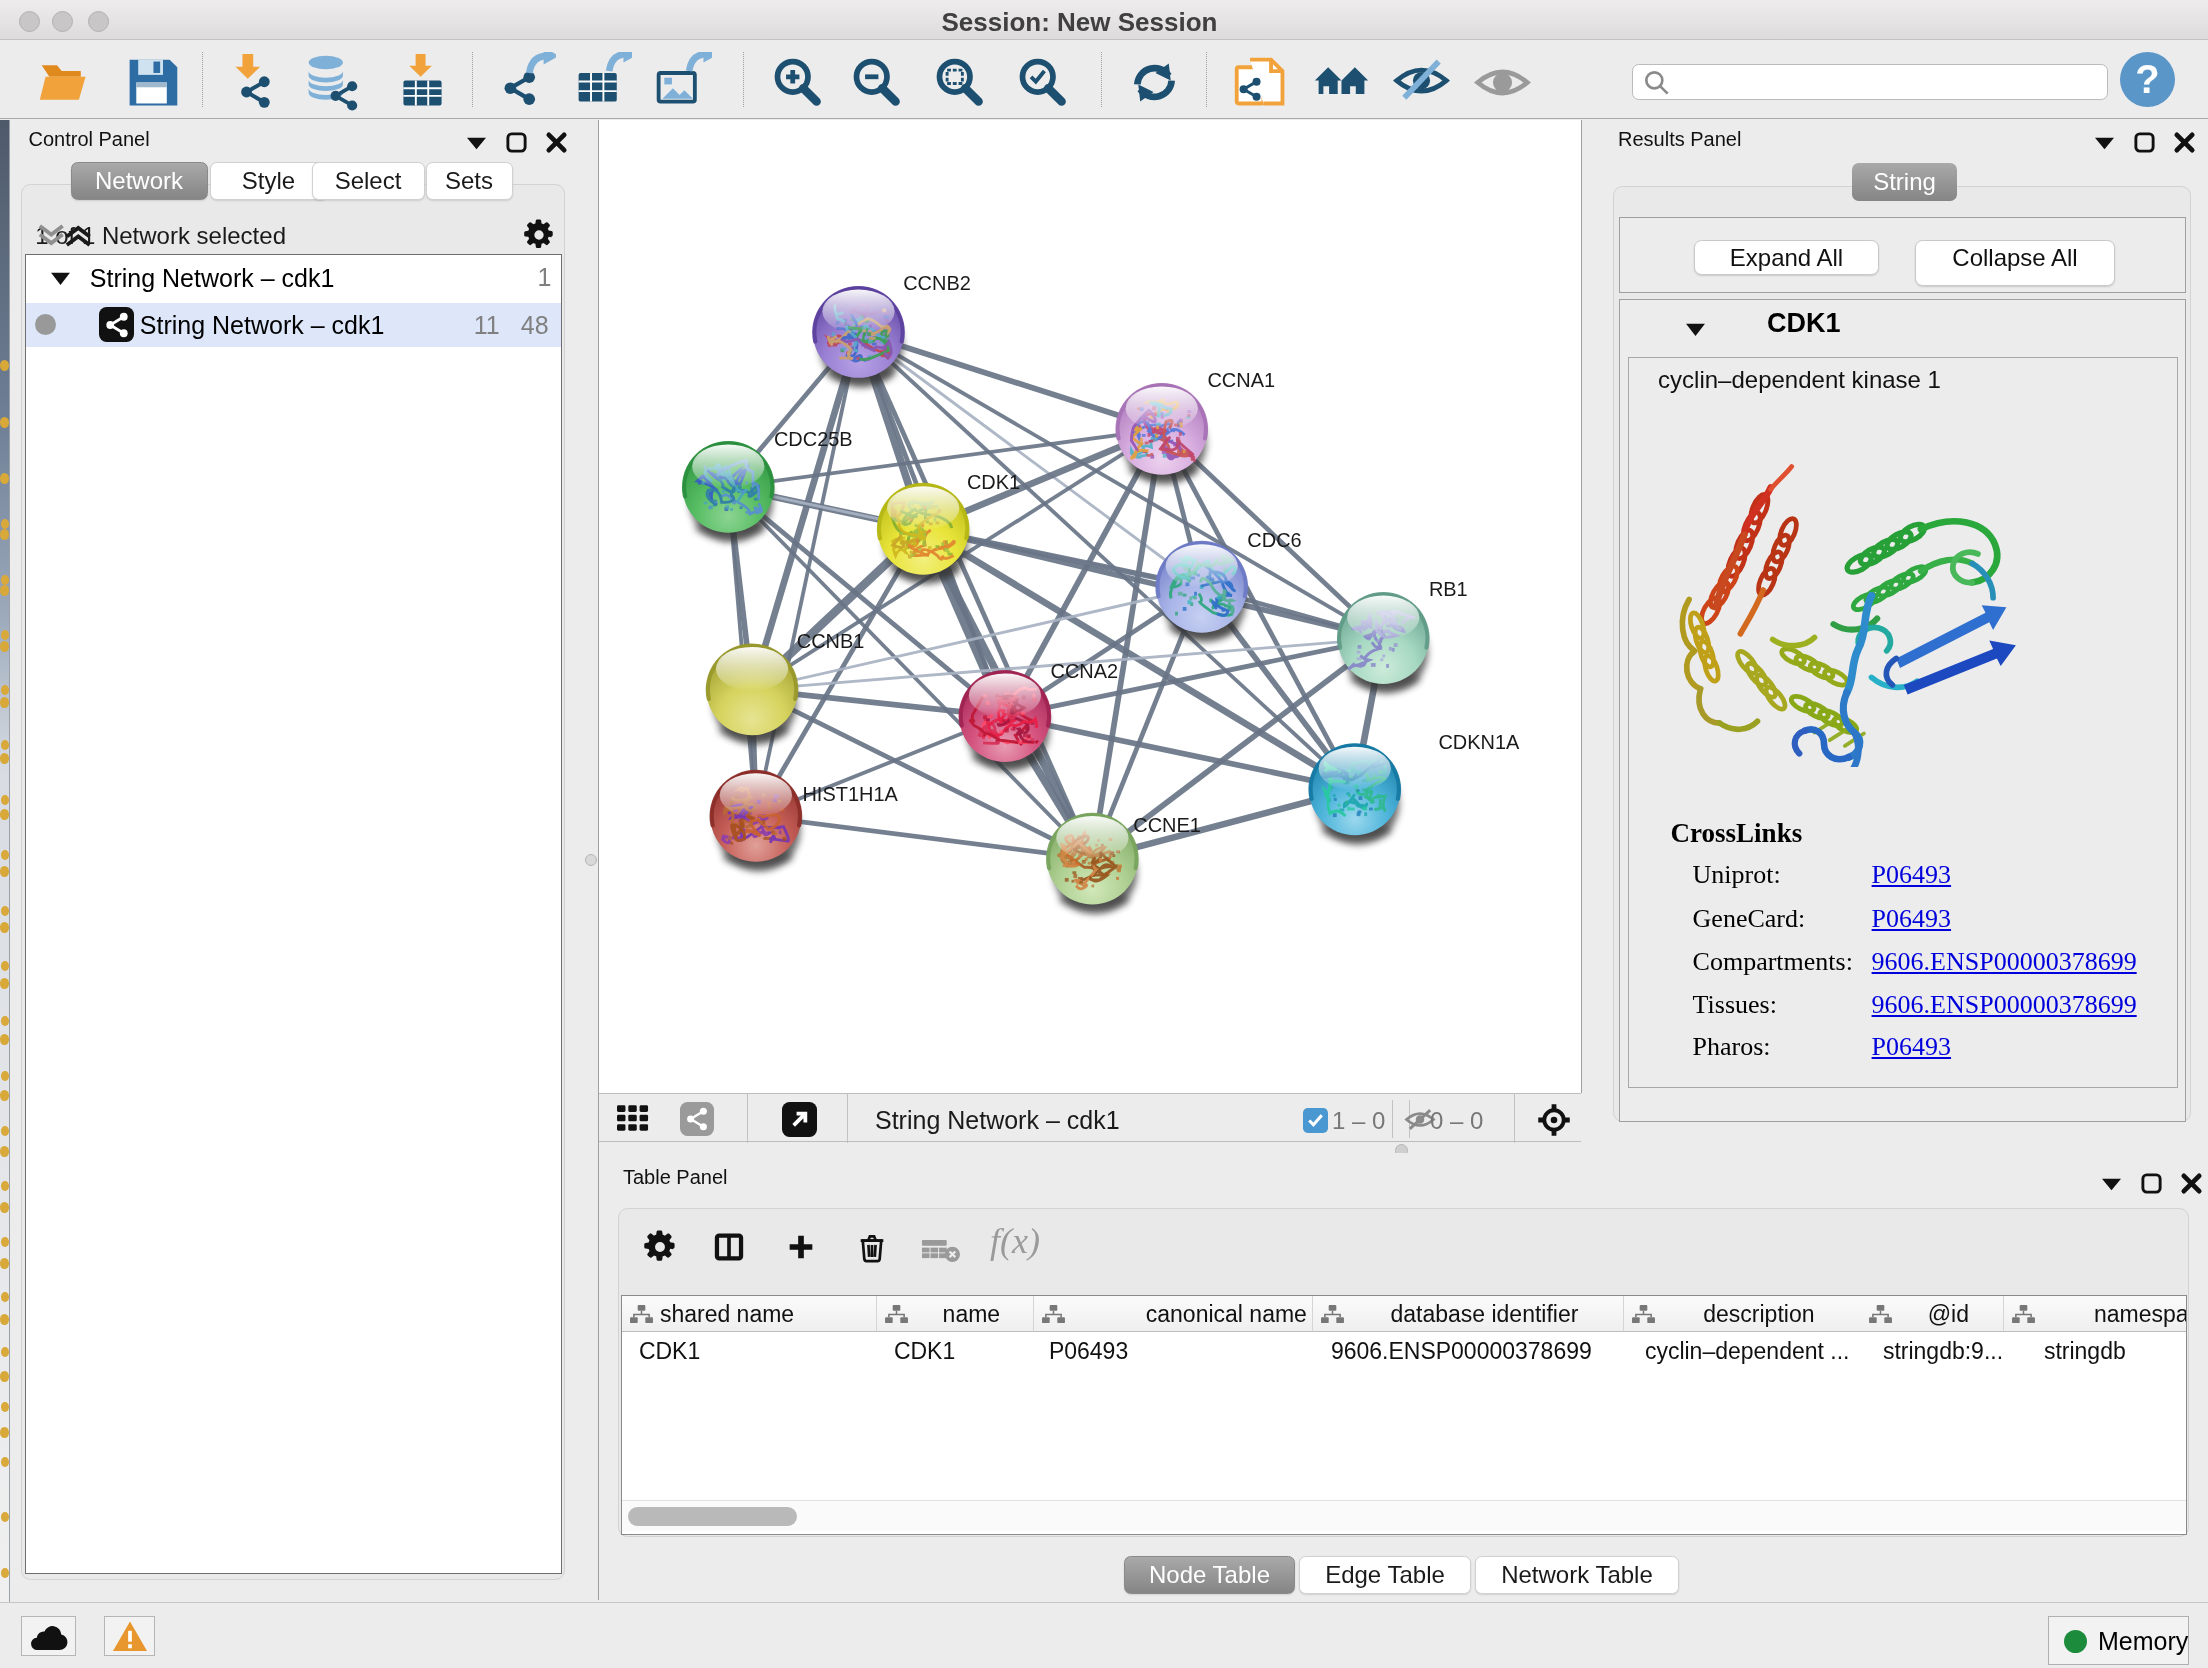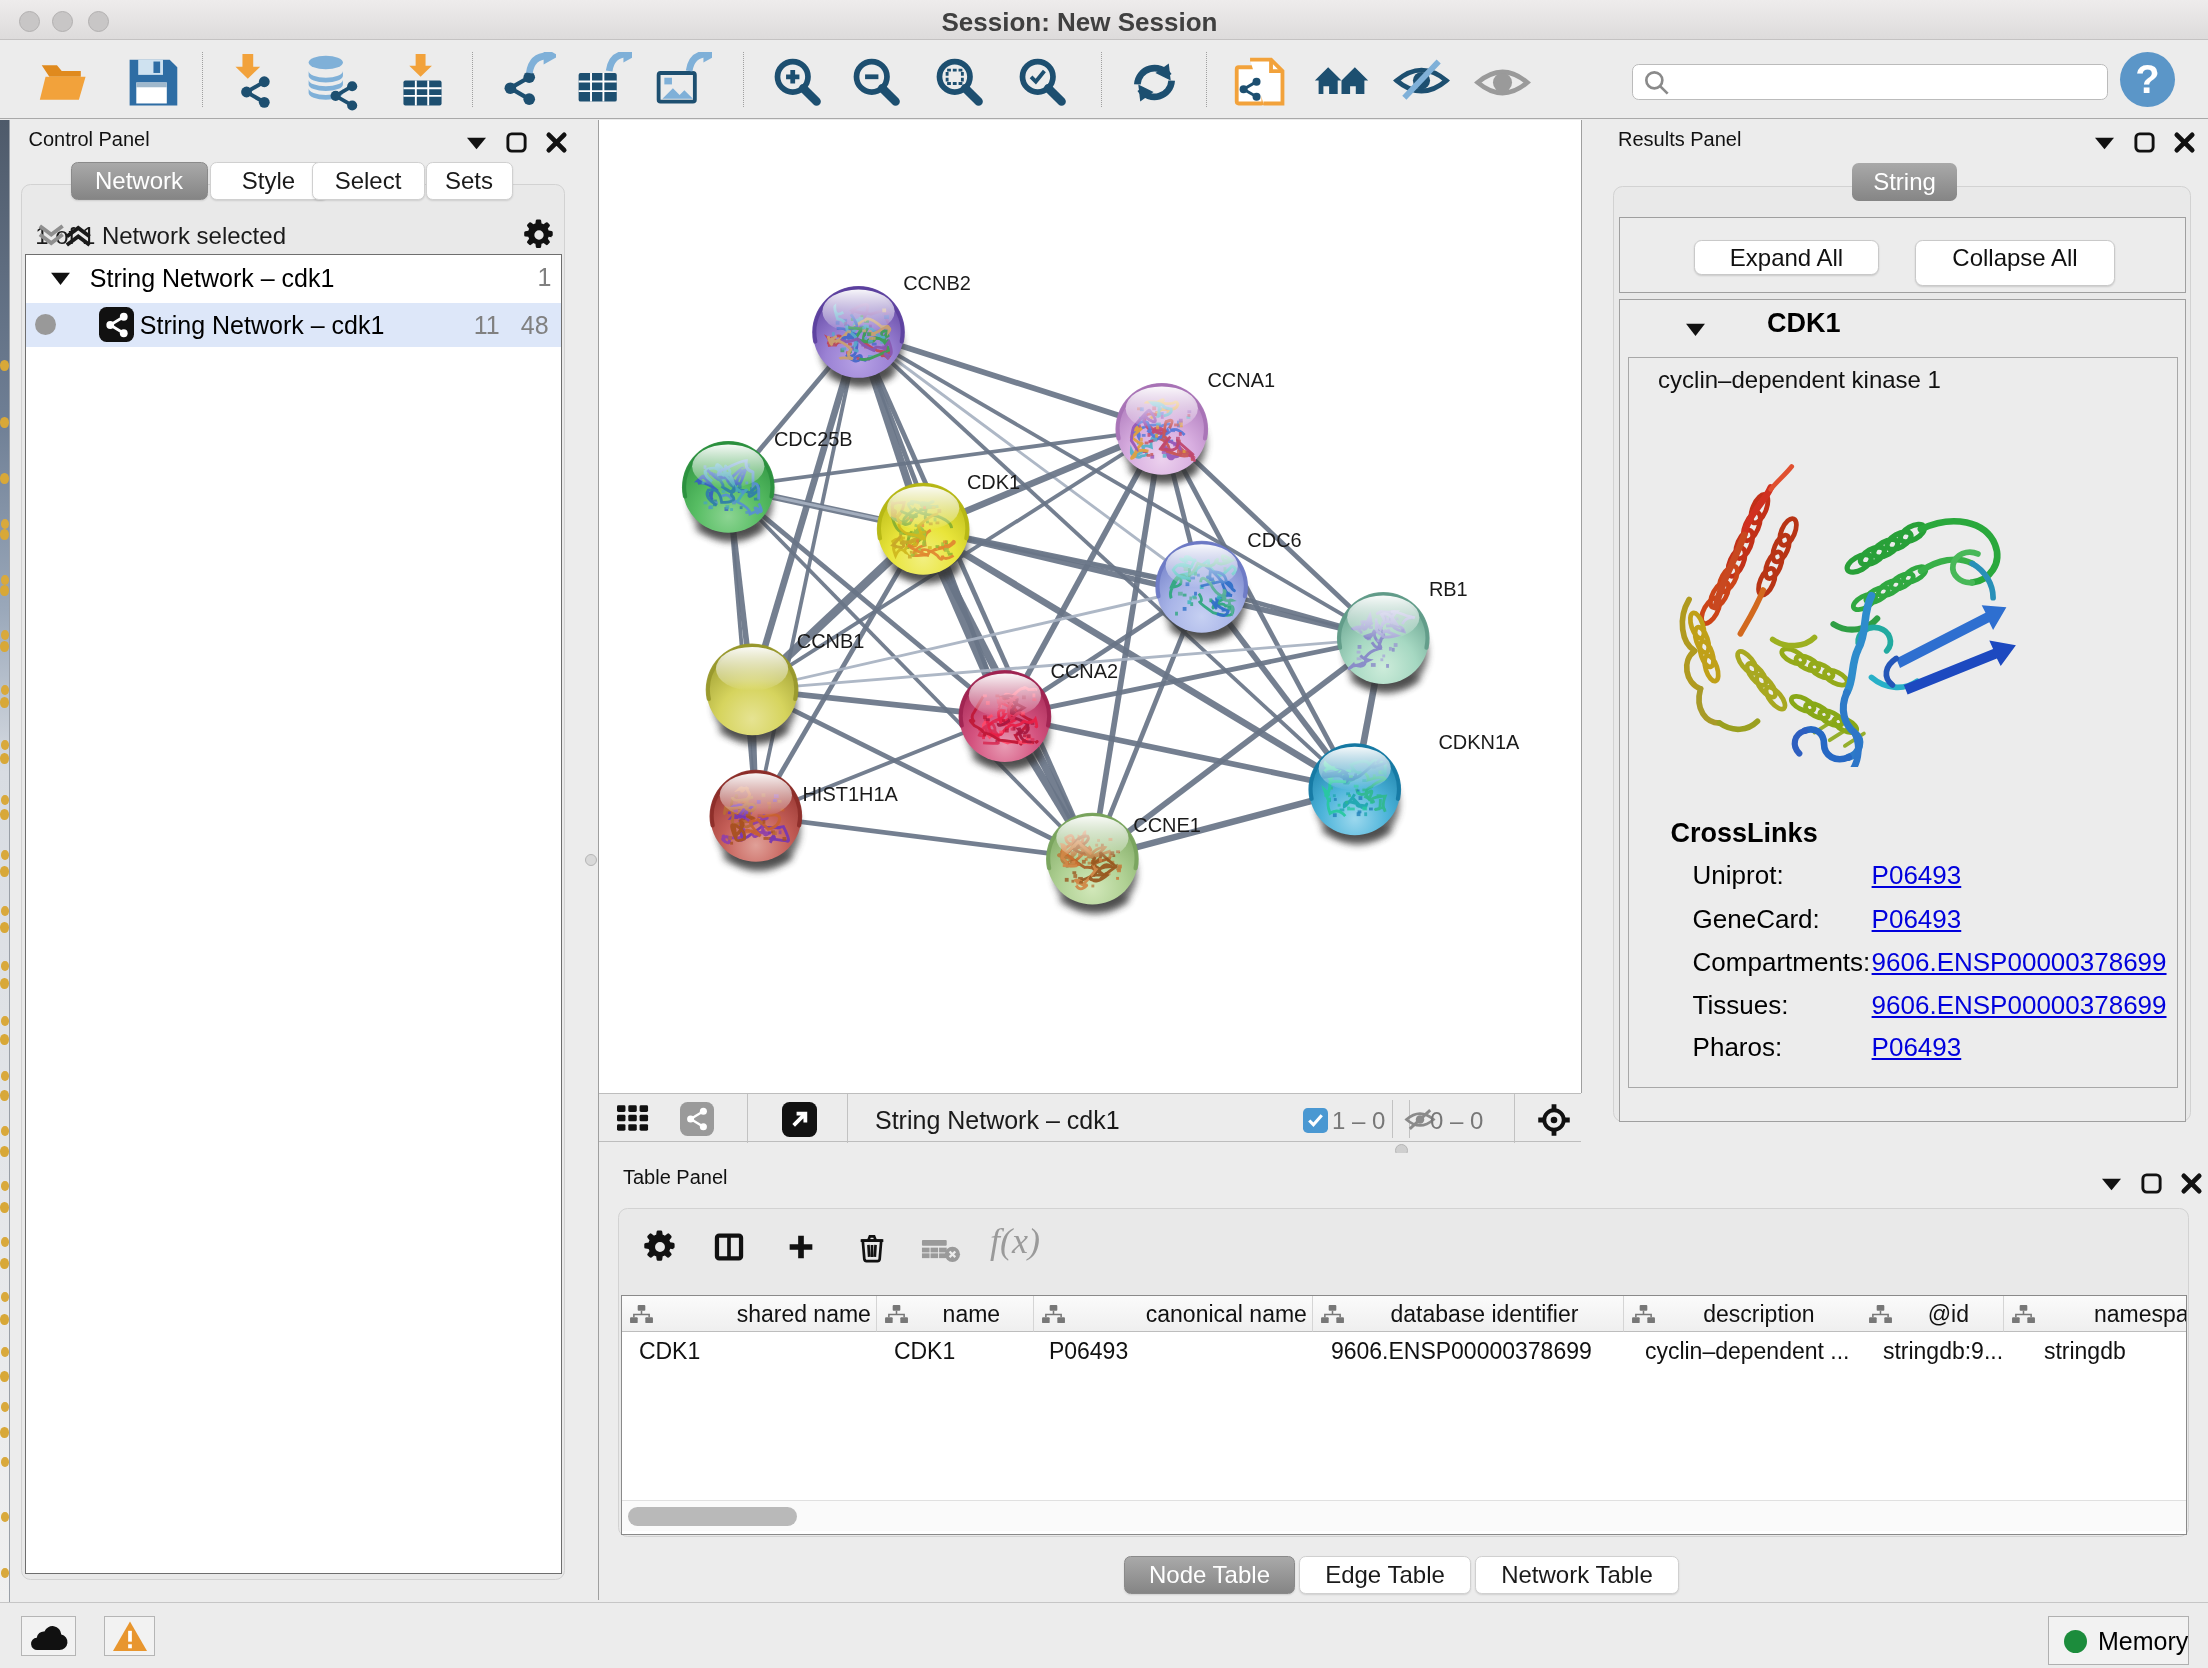--- a/index.html
+++ b/index.html
@@ -25,21 +25,21 @@
 #cp-list{position:absolute;left:2.9px;top:69px;width:537px;height:1320px;background:#fff;border:1.9px solid #6e6e6e}
 
 #netview{left:599px;top:120px;width:983px;height:973px;background:#fff;border-right:1px solid #9f9f9f}
 #netbar{left:599px;top:1093px;width:982px;height:49px;background:#ececec;border-top:1px solid #bdbdbd;border-bottom:1px solid #bdbdbd}
 
 #rpanel{left:1583px;top:120px;width:616px;height:1031px;background:#ececec}
 #rp-container{position:absolute;left:30px;top:66px;width:578px;height:936px;background:#e9e9e9;border:1px solid #d2d2d2;border-radius:9.5px}
 #stringtab{position:absolute;left:269px;top:43px;z-index:3;width:105px;height:38px;border-radius:6.7px;background:linear-gradient(#a9a9a9,#858585);color:#fff;font-size:24px;text-align:center;line-height:38px}
 .rbox{position:absolute;background:#ececec;border:1px solid #9f9f9f}
 .btn{position:absolute;background:#fff;border:1px solid #c9c9c9;border-radius:7.6px;font-size:24px;color:#111;text-align:center;box-shadow:0 1px 1.9px rgba(0,0,0,.15)}
-.serif{font-family:Liberation Sans, sans-serif}
+.serif{font-family:Liberation Serif, serif}
 .xl{color:#0000dd;text-decoration:underline}
 
 #tpanel{left:599px;top:1153px;width:1609px;height:447px;background:#ececec}
 #tp-container{position:absolute;left:19px;top:55px;width:1571px;height:329px;background:#e9e9e9;border:1px solid #d2d2d2;border-radius:9.5px}
 #tp-table{position:absolute;left:1.9px;top:86px;width:1566px;height:240px;background:#fff;border:1px solid #8a8a8a;overflow:hidden}
 .th{position:absolute;top:0;height:36px;background:linear-gradient(#fbfbfb,#efefef);border-right:1px solid #d5d5d5;border-bottom:1px solid #bdbdbd;font-size:23px;color:#111}
 .td{position:absolute;top:37px;height:42px;font-size:23px;color:#111}
 .ftab{position:absolute;top:0;height:38px;border-radius:6.7px;background:#fff;border:1px solid #d0d0d0;color:#1a1a1a;font-size:24px;text-align:center;line-height:36px;box-shadow:0 1px 1.9px rgba(0,0,0,.12)}
 
 #statusbar{left:0;top:1602px;width:2208px;height:68px;background:#ececec;border-top:1px solid #c6c6c6}
@@ -1184,21 +1184,21 @@
     <div id="tp-table">
       <div class="th" style="left:0px;width:255px">
           <svg width="25" height="21" viewBox="0 0 26 22" style="position:absolute;left:7.6px;top:7.6px">
             <g fill="#777">
               <rect x="9" y="1" width="8" height="6" rx="1"></rect>
               <rect x="1" y="14" width="8" height="6" rx="1"></rect>
               <rect x="17" y="14" width="8" height="6" rx="1"></rect>
             </g>
             <path d="M13 7 v4 M5 14 v-3 h16 v3" stroke="#777" stroke-width="1.6" fill="none"></path>
           </svg>
-          <div style="position:absolute;left:38px;top:4.8px;width:211px;text-align:right">shared name</div>
+          <div style="position:absolute;left:38px;top:4.8px;width:211px;text-align:left">shared name</div>
         </div>
         <div class="th" style="left:255px;width:157px">
           <svg width="25" height="21" viewBox="0 0 26 22" style="position:absolute;left:7.6px;top:7.6px">
             <g fill="#777">
               <rect x="9" y="1" width="8" height="6" rx="1"></rect>
               <rect x="1" y="14" width="8" height="6" rx="1"></rect>
               <rect x="17" y="14" width="8" height="6" rx="1"></rect>
             </g>
             <path d="M13 7 v4 M5 14 v-3 h16 v3" stroke="#777" stroke-width="1.6" fill="none"></path>
           </svg>

